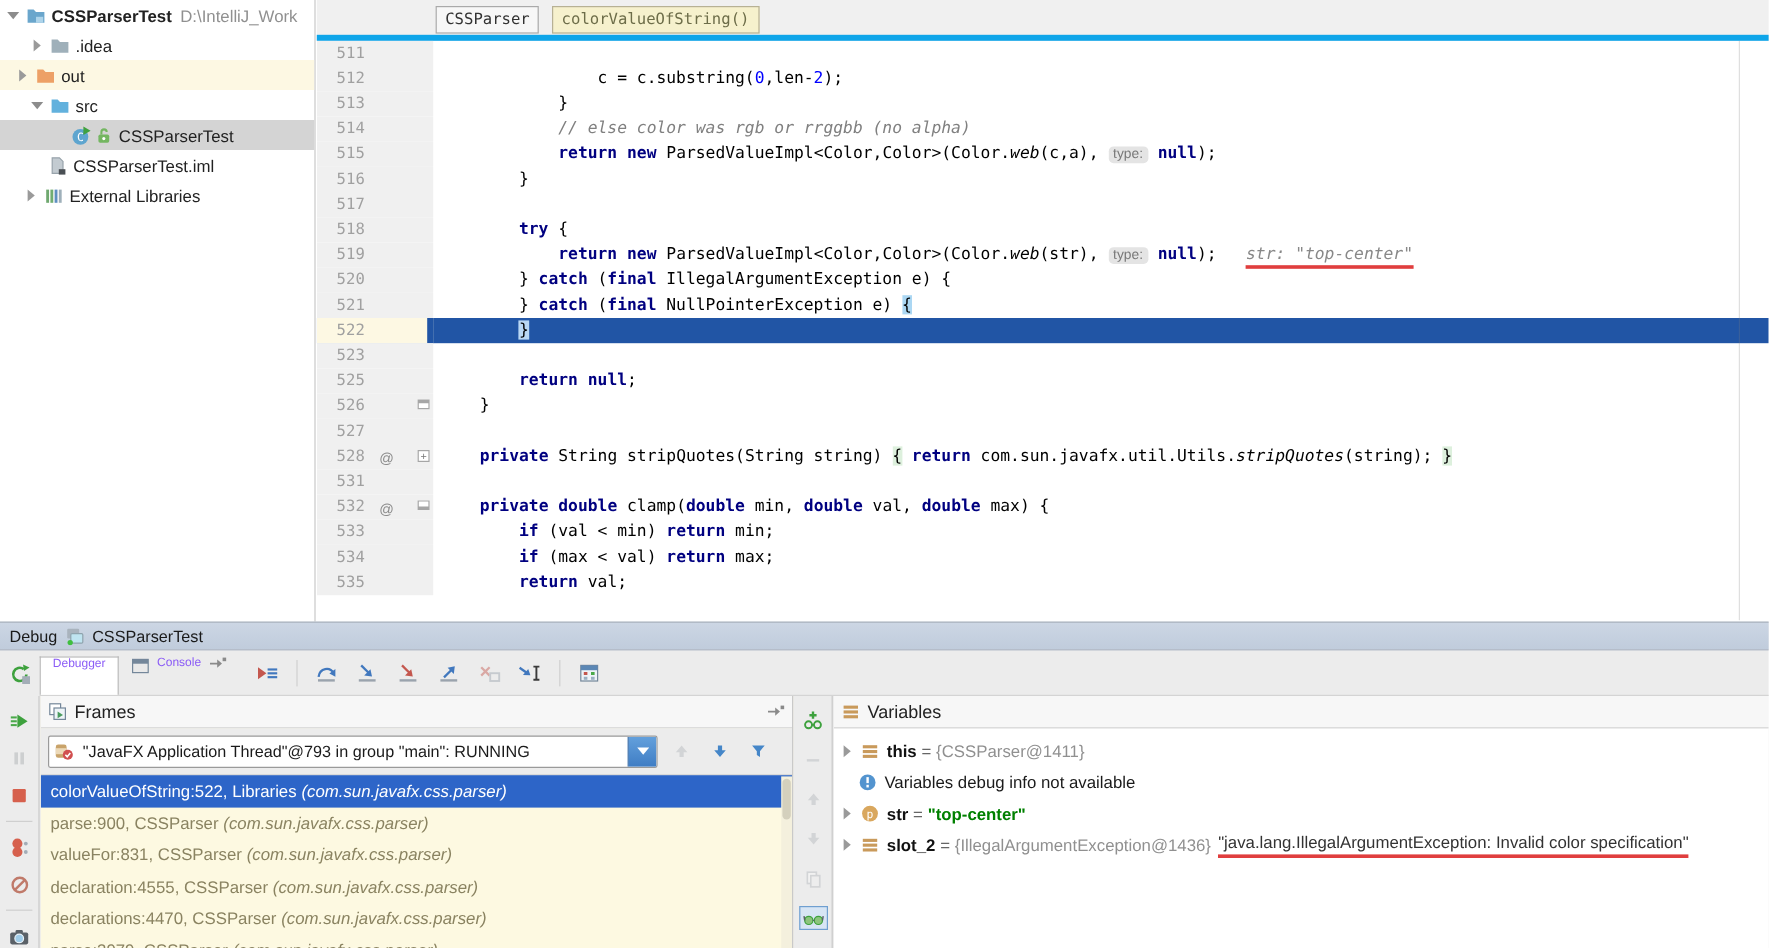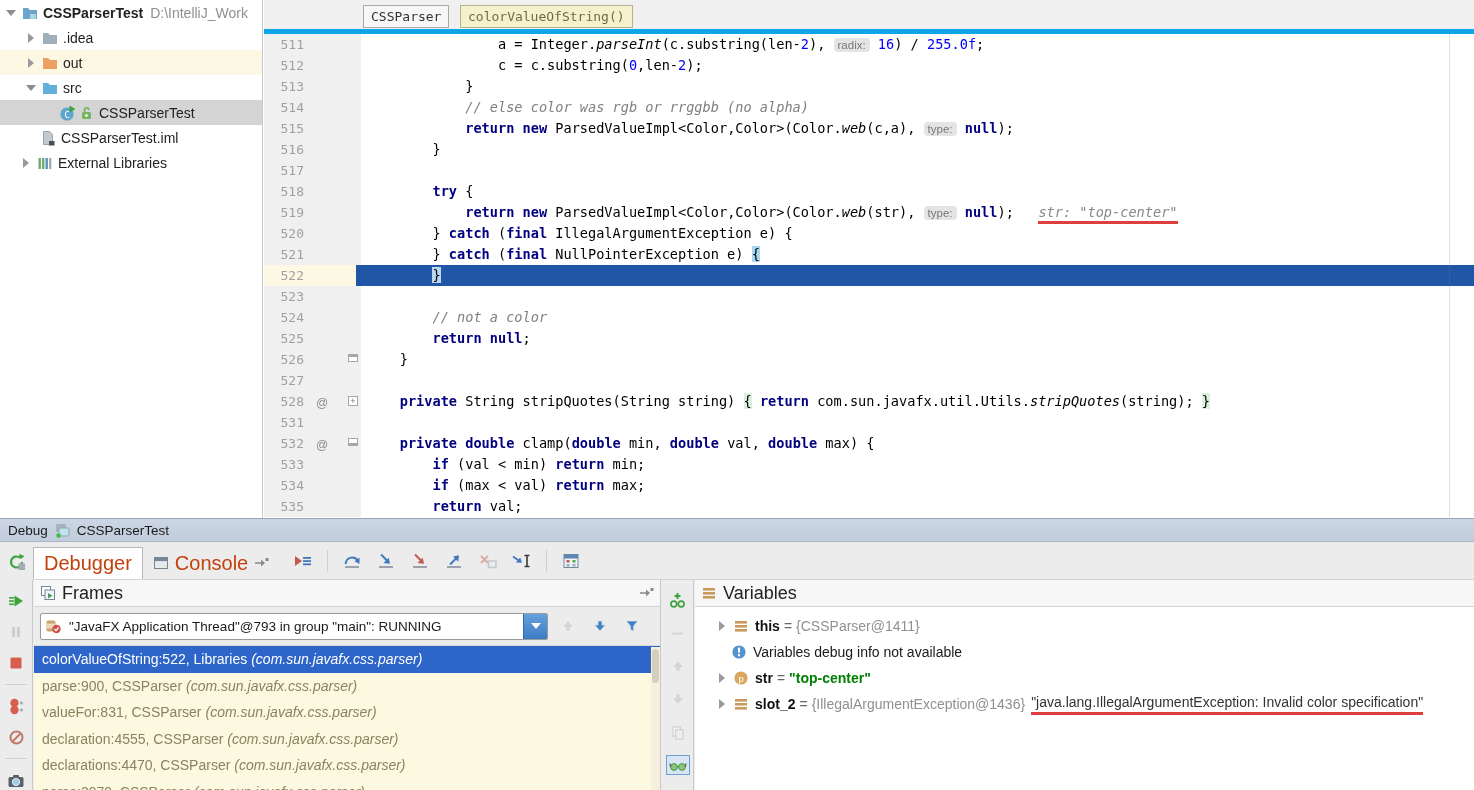--- a/index.html
+++ b/index.html
@@ -71,34 +71,34 @@
                   font-size:13.5px; color:#1a1a1a; padding-left:8px; }
   .debug-header .ic { margin:0 6px; }
   .tabs-row { position:absolute; left:33px; top:24px; right:0; height:37px;
               display:flex; align-items:stretch; border-bottom:1px solid #d4d4d4; }
   .rerun-slot { position:absolute; left:0; top:24px; width:33px; height:37px;
                 display:flex; align-items:center; justify-content:center; }
   .left-rail { position:absolute; left:0; top:61px; bottom:0; width:33px;
                border-right:1px solid #c9c9c9; display:flex; flex-direction:column;
                align-items:center; padding-top:12px; gap:12px; }
   .left-rail .vsep { width:22px; height:1px; background:#cfcfcf; }
-  .tab { display:flex; align-items:center; gap:6px; padding:0 10px; font-size:20px;
-         color:#c2410c; margin-top:4px; }
+  .tab { display:flex; gap:6px; padding:0 10px; font-size:10px;
+         color:#8b5cf6; margin-top:4px; }
   .tab.active { background:#fff; border:1px solid #b9b9b9; border-bottom:none; }
   .step-bar { display:flex; align-items:center; gap:10px; padding-left:12px; }
   .tb-btn { display:inline-flex; width:24px; height:20px; align-items:center; justify-content:center; }
   .tb-sep { width:1px; height:22px; background:#cfcfcf; margin:0 2px; }
   .disabled { opacity:.45; }
 
   .debug-body { position:absolute; left:34px; top:61px; right:0; bottom:0; }
 
   .frames-panel { position:absolute; left:0; top:0; width:627px; bottom:0;
                   border-right:1px solid #c9c9c9; background:#fdf9e1; overflow:hidden; }
   .panel-header { height:27px; background:#f7f7f7; border-bottom:1px solid #d5d5d5;
-                  display:flex; align-items:center; gap:6px; padding:0 6px; font-size:18px; color:#222; }
+                  display:flex; align-items:center; gap:6px; padding:0 6px; font-size:15px; color:#222; }
   .panel-header .spacer { flex:1; }
   .thread-row { height:39px; background:#ececec; border-bottom:1px solid #d9d9d9;
                 display:flex; align-items:center; padding:0 6px; gap:8px; }
   .thread-combo { flex:0 0 508px; height:27px; background:#fff; border:1px solid #9a9a9a;
                   border-radius:2px; display:flex; align-items:center; font-size:13.5px;
                   color:#1a1a1a; overflow:hidden; }
   .thread-combo .txt { flex:1; white-space:nowrap; overflow:hidden; padding-left:4px; }
   .combo-btn { flex:0 0 24px; align-self:stretch; background:linear-gradient(#63a0dc,#3f7dc4);
                border-left:1px solid #336aa9; display:flex; align-items:center; justify-content:center; }
   .combo-btn i { width:0; height:0; border-left:5px solid transparent; border-right:5px solid transparent;
@@ -112,21 +112,21 @@
   .frames-scroll .thumb { position:absolute; top:2px; left:1px; width:7px; height:34px;
                           background:#d4d0bd; border-radius:4px; }
 
   .watch-rail { position:absolute; left:628px; top:0; width:32px; bottom:0;
                 background:#ececec; border-right:1px solid #c9c9c9;
                 display:flex; flex-direction:column; align-items:center; padding-top:10px; gap:13px; }
   .watch-rail .active-box { border:1px solid #6f9fd0; background:#d7e5f4; padding:1px; }
 
   .vars-panel { position:absolute; left:661px; top:0; right:0; bottom:0; background:#fff; overflow:hidden; }
   .vars-rows { padding-top:6px; }
-  .var-row { height:26px; display:flex; align-items:center; padding-left:20px; font-size:14px; white-space:nowrap; }
+  .var-row { height:26px; display:flex; align-items:center; padding-left:4px; font-size:14px; white-space:nowrap; }
   .var-row .vname { font-weight:bold; color:#111; margin-left:6px; }
   .var-row .veq { color:#666; margin:0 4px; }
   .var-row .vref { color:#909090; }
   .var-row .vstr { color:#008000; font-weight:bold; }
   .var-row .vextra { color:#333; margin-left:6px; border-bottom:3px solid #e03e3e; padding-bottom:2px; }
   .var-row .vinfo { color:#1a1a1a; margin-left:6px; }
   svg { display:block; }
 </style>
 </head>
 <body>
@@ -147,21 +147,21 @@
       </div>
       <div class="tree-row" style="padding-left: 24px;">
         <span class="arrow closed"></span>
         <span class="tw">
           <svg width="16" height="16" viewBox="0 0 16 16">
             <path d="M1 3h5l2 2h7v9H1z" fill="#9fb0ba"></path>
           </svg>
         </span>
         <span class="tree-label">.idea</span>
       </div>
-      <div class="tree-row bg-cream" style="padding-left: 24px;">
+      <div class="tree-row bg-cream" style="padding-left: 12px;">
         <span class="arrow closed"></span>
         <span class="tw">
           <svg width="16" height="16" viewBox="0 0 16 16">
             <path d="M1 3h5l2 2h7v9H1z" fill="#eda066"></path>
           </svg>
         </span>
         <span class="tree-label">out</span>
       </div>
       <div class="tree-row" style="padding-left: 24px;">
         <span class="arrow open"></span>
@@ -219,21 +219,20 @@
       <div class="crumb" style="left:99px">CSSParser</div>
       <div class="crumb hl" style="left:196px">colorValueOfString()</div>
     </div>
     <div class="editor-body" id="editorBody">
       <div class="margin-guide"></div>
     <div class="code-line">
           <div class="gutter">
             <span class="lnum">511</span>
             <span class="gmark"></span>
           </div>
-          <div class="code-text"><span>                a = Integer.</span><span class="sm">parseInt</span><span>(c.substring(len-</span><span class="sn">2</span><span>), </span><span class="sh">radix:</span><span> </span><span class="sn">16</span><span>) / </span><span class="sn">255.0f</span><span>;</span></div>
         </div>
         <div class="code-line">
           <div class="gutter">
             <span class="lnum">512</span>
             <span class="gmark"></span>
           </div>
           <div class="code-text"><span>                c = c.substring(</span><span class="sn">0</span><span>,len-</span><span class="sn">2</span><span>);</span></div>
         </div>
         <div class="code-line">
           <div class="gutter">
@@ -304,27 +303,20 @@
             <span class="gmark"></span>
           </div>
           <div class="code-text"><span>        </span><span class="sx">}</span></div>
         </div>
         <div class="code-line">
           <div class="gutter">
             <span class="lnum">523</span>
             <span class="gmark"></span>
           </div>
           <div class="code-text"></div>
-        </div>
-        <div class="code-line">
-          <div class="gutter">
-            <span class="lnum">524</span>
-            <span class="gmark"></span>
-          </div>
-          <div class="code-text"><span>        </span><span class="sc">// not a color</span></div>
         </div>
         <div class="code-line">
           <div class="gutter">
             <span class="lnum">525</span>
             <span class="gmark"></span>
           </div>
           <div class="code-text"><span>        </span><span class="sk">return</span><span> </span><span class="sk">null</span><span>;</span></div>
         </div>
         <div class="code-line">
           <div class="gutter">

